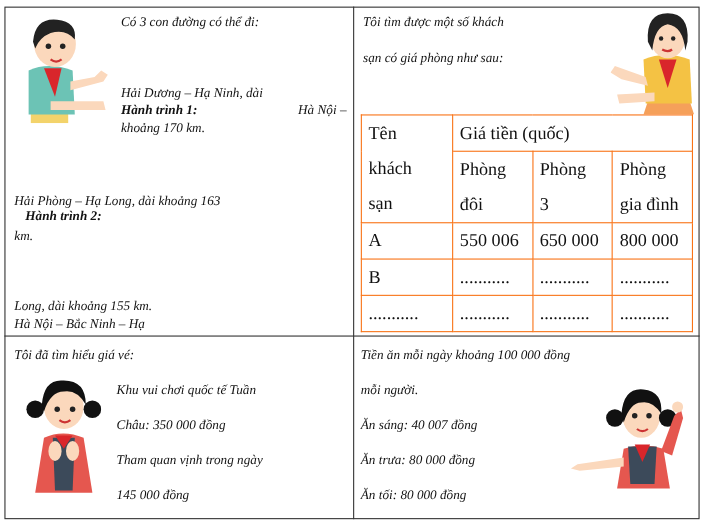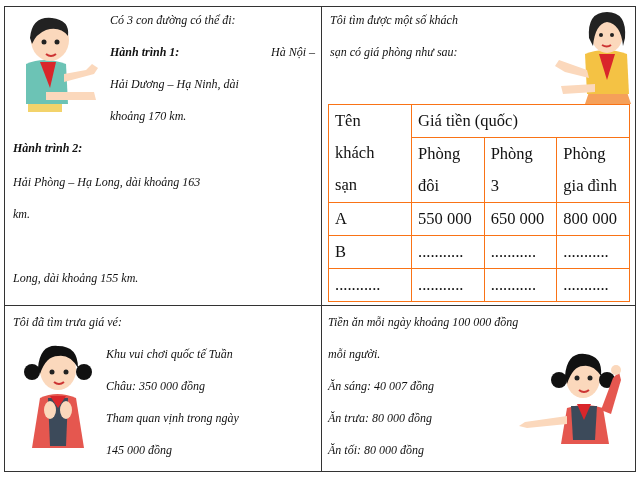--- a/index.html
+++ b/index.html
@@ -2,21 +2,21 @@
 <html><head>
 <meta charset="utf-8">
 <style>
   html,body{margin:0;padding:0;background:#fff;}
   body{width:640px;height:477px;position:relative;overflow:hidden;font-family:"Liberation Serif","DejaVu Serif",serif;color:#111;}
   .frame{position:absolute;left:4px;top:6px;width:632px;height:466px;border:1px solid #333;box-sizing:border-box;}
   .vdiv{position:absolute;left:321px;top:6px;width:1px;height:466px;background:#333;}
   .hdiv{position:absolute;left:4px;top:305px;width:632px;height:1px;background:#333;}
   .t{position:absolute;font-size:12px;line-height:20px;white-space:nowrap;font-style:italic;}
   .b{font-weight:bold;}
-  .just{display:flex;justify-content:space-between;}
+  .just{display:flex;justify-content:space-between;margin-top:48px;}
   table.hotel{position:absolute;left:328px;top:104px;width:302px;border-collapse:collapse;font-size:16.5px;}
   table.hotel td{border:1px solid #f97316;padding:0 6px;vertical-align:top;line-height:32px;}
   .fig{position:absolute;}
 </style>
 </head>
 <body>
 
 <div class="frame"></div>
 <div class="vdiv"></div>
 <div class="hdiv"></div>
@@ -35,26 +35,27 @@
 </svg>
 
 <div class="t" style="left:110px;top:10px">Có 3 con đường có thể đi:</div>
 <div class="t just" style="left:110px;top:42px;width:205px">
   <span class="b">Hành trình 1:</span>
   <span>Hà Nội –</span>
 </div>
 <div class="t" style="left:110px;top:74px">Hải Dương – Hạ Ninh, dài</div>
 <div class="t" style="left:110px;top:106px">khoảng 170 km.</div>
 
-<div class="t just" style="left:13px;top:138px;width:302px">
+<div class="t just" style="left:23px;top:138px;width:302px">
   <span class="b">Hành trình 2:</span>
 </div>
 <div class="t" style="left:13px;top:172px">Hải Phòng – Hạ Long, dài khoảng 163</div>
 <div class="t" style="left:13px;top:204px">km.</div>
 <div class="t just" style="left:13px;top:236px;width:302px">
+  <span>Hà Nội – Bắc Ninh – Hạ</span>
 </div>
 <div class="t" style="left:13px;top:268px">Long, dài khoảng 155 km.</div>
 
 <div class="t" style="left:330px;top:10px">Tôi tìm được một số khách</div>
 <div class="t" style="left:330px;top:42px">sạn có giá phòng như sau:</div>
 
 <svg class="fig" style="left:555px;top:8px" width="78" height="96">
   <path d="M34 84 L72 84 L76 96 L30 96 Z" fill="#f5a05a"></path>
   <path d="M30 46 Q50 38 72 46 L74 86 L32 86 Z" fill="#f4c244"></path>
   <path d="M44 46 L60 46 L52 72 Z" fill="#d9262b"></path>
@@ -87,40 +88,40 @@
       <div>3</div>
     </td>
     <td rowspan="2">
       <div>Phòng</div>
       <div>gia đình</div>
     </td>
   </tr>
   <tr></tr>
   <tr>
     <td>A</td>
-    <td>550 000</td>
+    <td>550 006</td>
     <td>650 000</td>
     <td>800 000</td>
   </tr>
   <tr>
     <td>B</td>
     <td>...........</td>
     <td>...........</td>
     <td>...........</td>
   </tr>
   <tr>
     <td>...........</td>
     <td>...........</td>
     <td>...........</td>
     <td>...........</td>
   </tr>
 </tbody>
   </table>
 
-<div class="t" style="left:13px;top:312px">Tôi đã tìm trưa giá vé:</div>
+<div class="t" style="left:13px;top:312px">Tôi đã tìm hiểu giá vé:</div>
 <svg class="fig" style="left:22px;top:338px" width="70" height="118">
   <path d="M10 110 L18 60 Q35 52 54 60 L62 110 Z" fill="#e5574f"></path>
   <path d="M26 60 L46 60 L44 108 L28 108 Z" fill="#3c4a5a"></path>
   <path d="M28 58 L44 58 L36 70 Z" fill="#d9262b"></path>
   <ellipse cx="36" cy="32" rx="18" ry="20" fill="#fbd8bc"></ellipse>
   <path d="M16 30 Q18 6 36 8 Q56 8 56 30 Q48 16 36 18 Q24 18 18 36 Z" fill="#111"></path>
   <circle cx="10" cy="34" r="8" fill="#111"></circle>
     <circle cx="62" cy="34" r="8" fill="#111"></circle>
   <circle cx="30" cy="34" r="2.5" fill="#222"></circle>
     <circle cx="44" cy="34" r="2.5" fill="#222"></circle>

